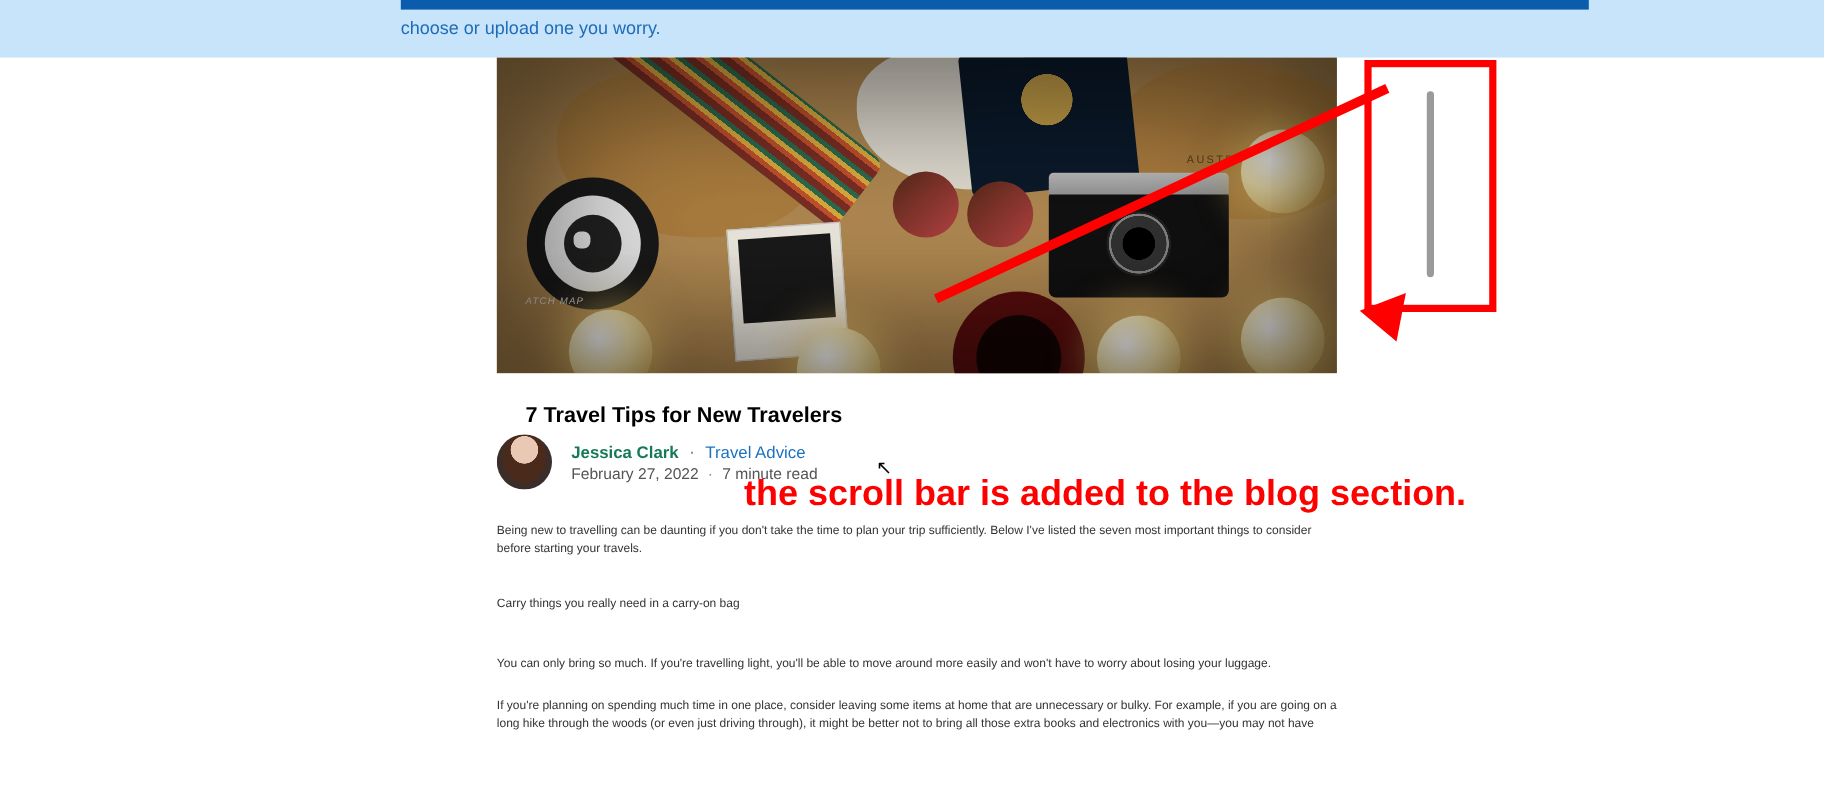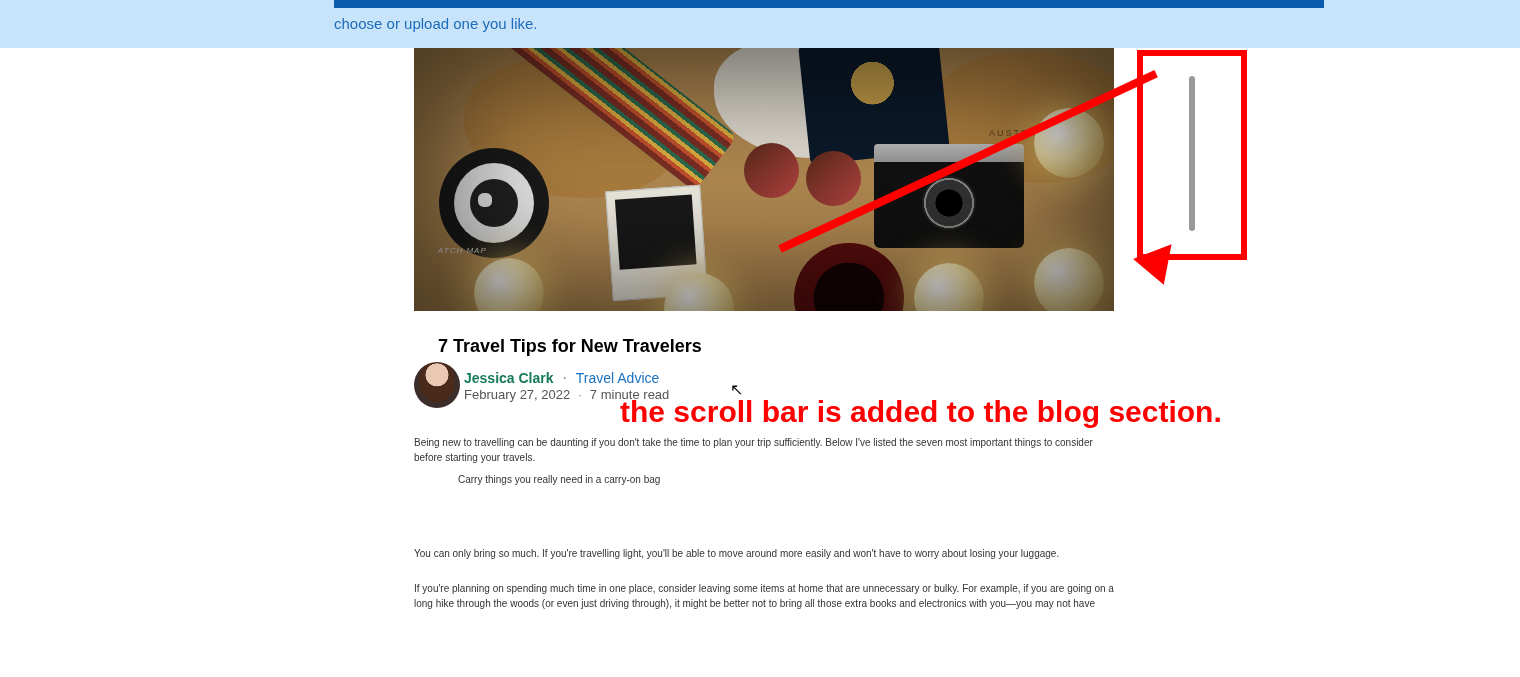--- a/index.html
+++ b/index.html
@@ -69,36 +69,36 @@
   
   .mug{position:absolute;left:380px;top:195px;width:110px;height:110px;border-radius:50%;background:radial-gradient(circle,#140404 0 45%,#5a0d0d 46% 100%);}
   
   .bulb{position:absolute;width:70px;height:70px;border-radius:50%;background:radial-gradient(circle at 35% 35%,#fff,#f6e6b0 40%,#c79a3a 100%);box-shadow:0 0 30px 8px rgba(255,220,120,.5);}
   .b1{left:60px; top:210px;} .b2{left:250px; top:225px;} .b3{left:500px; top:215px;} .b4{left:620px; top:200px;} .b5{left:620px; top:60px;}
 
   .title {
     position: absolute; left: 414px; top: 336px; font-size: 18px; color: #000000; margin-left: 24px;
   }
   .author-row {
-    position: absolute; left: 414px; top: 360px; height: 50px; display: flex; align-items: center; gap: 4px;
+    position: absolute; left: 414px; top: 360px; height: 50px; display: flex; align-items: center; gap: 16px;
   }
   .avatar {
     width: 46px; height: 46px; border-radius: 50%;
     background: radial-gradient(circle at 50% 28%, #e9c8b4 0 28%, rgba(0,0,0,0) 29%),
                 radial-gradient(ellipse at 50% 42%, #4a2a1a 0 55%, rgba(0,0,0,0) 56%),
                 #3a2d2a;
   }
   .author-name { color: #157a5a; font-weight: 600; font-size: 14px; }
   .dot { color: #888; margin: 0 4px; }
   .category { color: #1c72c0; font-size: 14px; }
   .meta2 { color: #555; font-size: 13px; }
 
   .body-text { position: absolute; left: 414px; width: 700px; font-size: 10px; color: #333; line-height: 1.45; }
   .p1 { top: 436px; }
-  .p2 { top: 473px; margin-left: 44px; }
+  .p2 { top: 497px; }
   .p3 { top: 520px; margin-top: 27px; }
   .p4 { top: 582px; }
 
   
   .scroll-box {
     position: absolute; left: 1137px; top: 50px; width: 110px; height: 210px;
     border: 6px solid #ff0000; background: #fff;
   }
   .scroll-thumb {
     position: absolute; left: 50%; transform: translateX(-50%); top: 20px; width: 6px; height: 155px;
@@ -120,21 +120,21 @@
   }
   .cursor {
     position: absolute; left: 730px; top: 380px; font-size: 16px; color: #000;
   }
 </style>
 </head>
 <body>
 
 <div class="banner">
   <div class="banner-bar"></div>
-  <div class="banner-text">choose or upload one you like.</div>
+  <div class="banner-text">choose or upload one you worry.</div>
 </div>
 
 <div class="hero" aria-label="Scratch world map with passport, camera, sunglasses, mug and string lights">
   <div class="map-bg"></div>
   <div class="continent c1"></div>
   <div class="continent c2"></div>
   <div class="continent c3"></div>
   <span class="aus-label">AUSTRALIA</span>
   <div class="strap"></div>
   <div class="patch">

